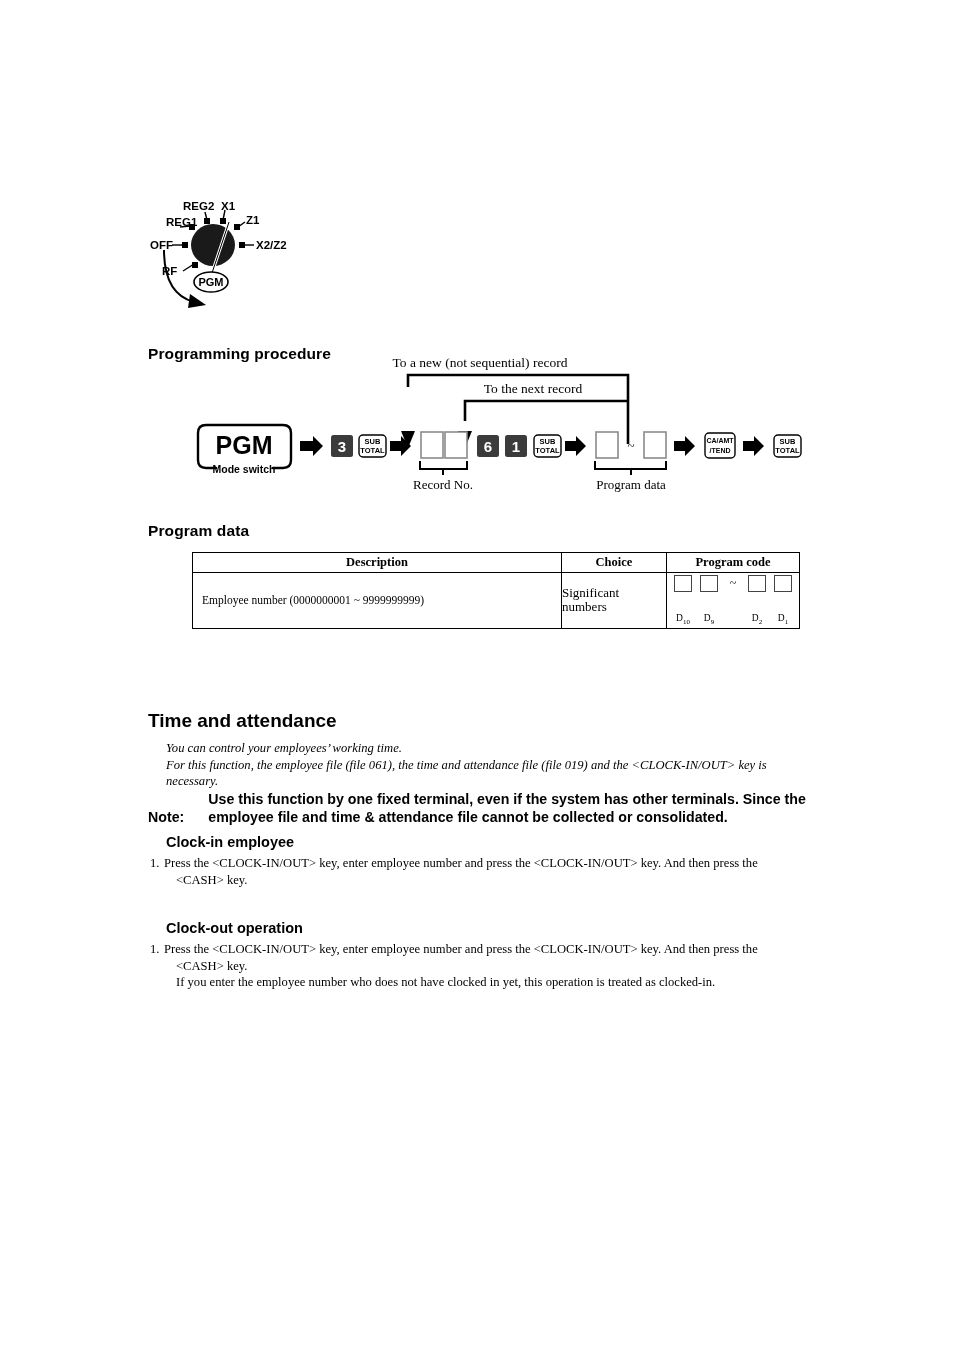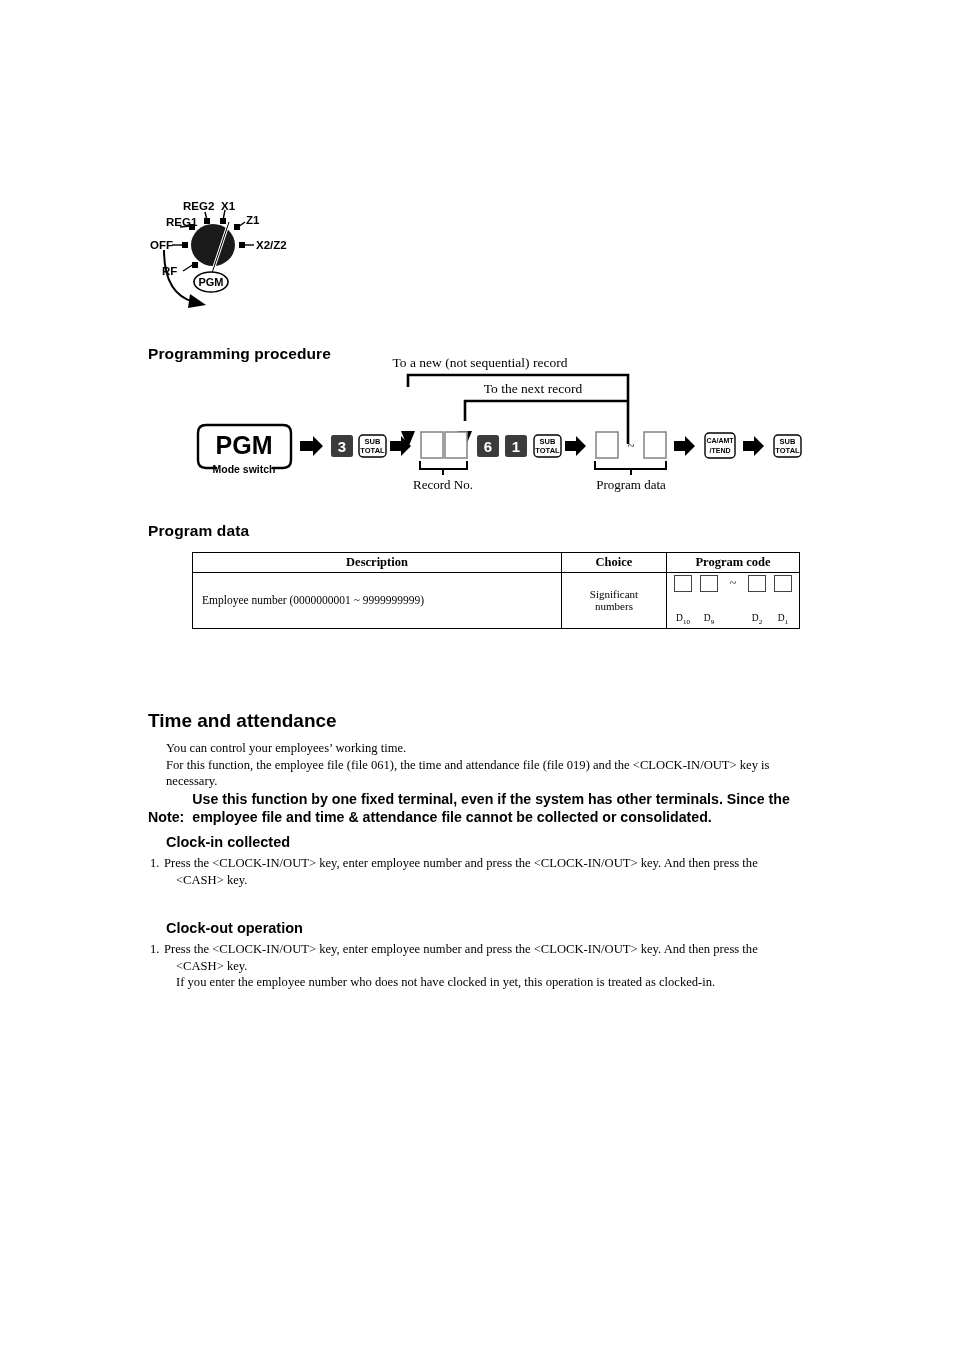--- a/index.html
+++ b/index.html
@@ -81,22 +81,22 @@
   .col-choice{ width: 104px; }
   .col-code  { width: 132px; }
 
   .cell-desc {
     font-size: 11.5px;
     padding-left: 9px !important;
     height: 36px;
     vertical-align: middle;
   }
   .cell-choice {
-    font-size: 11px;
-    text-align: center;
+    font-size: 13px;
+    text-align: left;
     line-height: 1.15;
     height: 36px;
     vertical-align: middle;
   }
   .cell-code {
     height: 36px;
     vertical-align: middle;
   }
 
   
@@ -134,33 +134,33 @@
     font-size: 12px;
     line-height: 17px;
   }
 
   
   .body-text {
     font-family: "Liberation Serif", serif;
     font-size: 12.6px;
     line-height: 16.5px;
   }
-  #intro-text { left: 166px; top: 740px; width: 660px; }
+  #intro-text { left: 166px; top: 740px; width: 660px; font-style: italic; }
 
   #note-block {
     left: 148px; top: 790px; width: 680px;
     font-family: "Liberation Sans", sans-serif;
     font-weight: bold;
     font-size: 14.2px;
     line-height: 18px;
     display: flex;
     align-items: flex-end;
   }
   #note-label { flex: 0 0 auto; padding-right: 8px; }
-  #note-body  { flex: 1 1 auto; }
+  #note-body  { flex: 1 1 auto; margin-left: 16px; }
 
   .proc-item {
     font-family: "Liberation Serif", serif;
     font-size: 12.6px;
     line-height: 16.5px;
     display: flex;
   }
   .proc-num { flex: 0 0 auto; width: 14px; }
   .proc-body { flex: 1 1 auto; }
   .proc-indent { padding-left: 12px; }
@@ -333,21 +333,21 @@
 </div>
 
 <div class="abs" id="note-block">
   <div id="note-label">Note:</div>
   <div id="note-body">
     <div>Use this function by one fixed terminal, even if the system has other terminals. Since the</div>
     <div>employee file and time &amp; attendance file cannot be collected or consolidated.</div>
   </div>
 </div>
 
-<div class="abs sub-head" id="heading-clock-in">Clock-in collected</div>
+<div class="abs sub-head" id="heading-clock-in">Clock-in employee</div>
 
 <div class="abs proc-item" id="clock-in-steps">
   <div class="proc-num">1.</div>
   <div class="proc-body">
     <div>Press the &lt;CLOCK-IN/OUT&gt; key, enter employee number and press the &lt;CLOCK-IN/OUT&gt; key. And then press the</div>
     <div class="proc-indent">&lt;CASH&gt; key.</div>
   </div>
 </div>
 
 <div class="abs sub-head" id="heading-clock-out">Clock-out operation</div>

